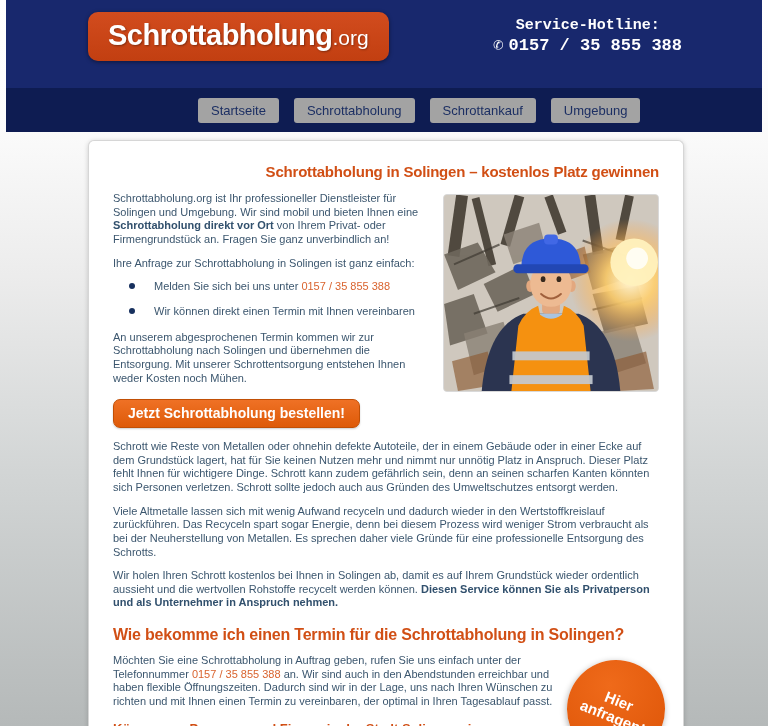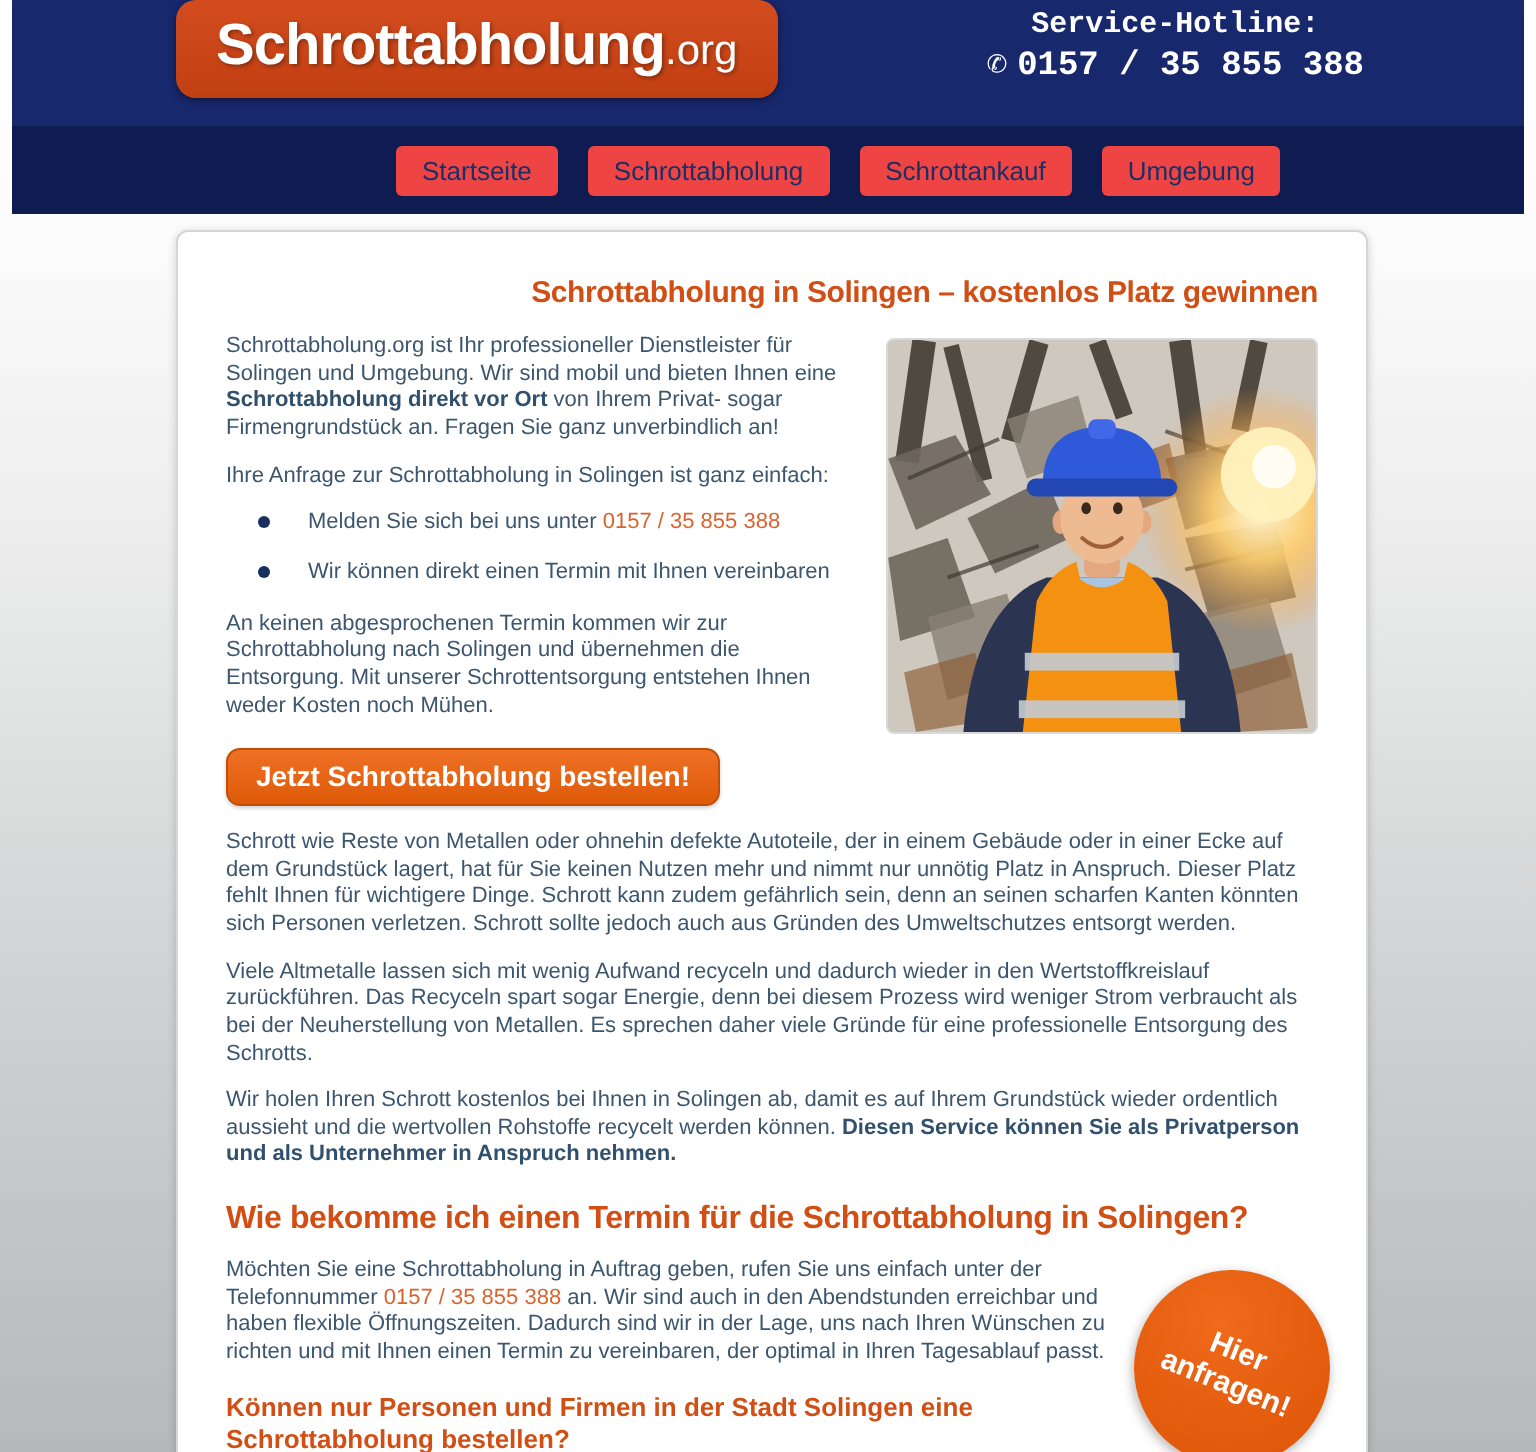--- a/index.html
+++ b/index.html
@@ -5,42 +5,42 @@
   * { margin:0; padding:0; box-sizing:border-box; }
   html,body { background:#9fa3a3; }
   .viewport {
     position:relative; width:768px; height:726px; overflow:hidden;
     margin:0 auto;
     background:linear-gradient(180deg,#ffffff 0%,#fcfcfc 16%,#ececec 38%,#d2d5d5 65%,#b5b9b9 100%);
     font-family:"Liberation Sans", sans-serif;
   }
   
   .topband {
-    margin:0 6px; height:63px; background:#18286d;
+    margin:0 6px; height:88px; background:#18286d;
     display:flex; align-items:center; justify-content:space-between;
     padding:0 80px 15px 82px;
   }
   .logo-box {
     background:linear-gradient(#d24c1e,#c23f11);
     border-radius:10px; padding:7px 20px 9px 20px;
     box-shadow:0 1px 4px rgba(0,0,0,.45);
     color:#fff; white-space:nowrap; cursor:pointer;
   }
   .logo-brand { font-size:29px; font-weight:bold; letter-spacing:-0.5px; text-shadow:1px 1px 2px rgba(0,0,0,.35); }
   .logo-tld { font-size:21px; font-weight:400; text-shadow:1px 1px 2px rgba(0,0,0,.3); }
   .hotline { color:#fff; text-align:center; line-height:1.3;font-family:Liberation Mono, monospace; }
   .hotline-label { font-size:15px; font-weight:bold; }
   .hotline-phone { font-size:17px; font-weight:bold; display:flex; align-items:center; gap:5px; justify-content:center; }
   .phone-icon { font-size:17px; font-weight:400; }
   .navband {
     margin:0 6px; height:44px; background:#0e1c52;
     display:flex; align-items:center; gap:15px; padding-left:192px;
   }
   .nav-btn {
-    background:#ef4444; color:#1c2f63; font-size:13px;
+    background:#a3a3a3; color:#1c2f63; font-size:13px;
     padding:5px 13px; border-radius:3px; border:none; cursor:pointer;
     font-family:"Liberation Sans", sans-serif; white-space:nowrap;
   }
   
   .card {
     position:relative; margin:8px 0 0 88px; width:596px; min-height:610px;
     background:#fff; border:1px solid #d6d6d6; border-bottom:none;
     border-radius:6px 6px 0 0; box-shadow:0 1px 5px rgba(0,0,0,.18);
     padding:20px 24px 0 24px;
   }
@@ -170,36 +170,36 @@
           <ellipse cx="116" cy="85" rx="2.4" ry="3" fill="#38291d"></ellipse>
           <path d="M95,78 Q100,75 105,78" stroke="#5d412c" stroke-width="2" fill="none"></path>
           <path d="M111,78 Q116,75 121,78" stroke="#5d412c" stroke-width="2" fill="none"></path>
           <path d="M78,74 Q78,44 108,44 Q138,44 138,74 Z" fill="#2e59d8"></path>
           <rect x="101" y="40" width="14" height="10" rx="4" fill="#4168e6"></rect>
           <rect x="70" y="70" width="76" height="9" rx="4.5" fill="#2247b4"></rect>
         </g>
       </svg>
     </div>
 
-    <p><span>Schrottabholung.org ist Ihr professioneller Dienstleister für Solingen und Umgebung. Wir sind mobil und bieten Ihnen eine </span><span class="b-navy">Schrottabholung direkt vor Ort</span><span> von Ihrem Privat- sogar Firmengrundstück an. Fragen Sie ganz unverbindlich an!</span></p>
+    <p><span>Schrottabholung.org ist Ihr professioneller Dienstleister für Solingen und Umgebung. Wir sind mobil und bieten Ihnen eine </span><span class="b-navy">Schrottabholung direkt vor Ort</span><span> von Ihrem Privat- oder Firmengrundstück an. Fragen Sie ganz unverbindlich an!</span></p>
 
     <p>Ihre Anfrage zur Schrottabholung in Solingen ist ganz einfach:</p>
 
     <ul class="steps">
       <li>
         <span class="dot"></span>
         <span><span>Melden Sie sich bei uns unter </span><span class="phone-inline">0157 / 35 855 388</span></span>
       </li>
       <li>
         <span class="dot"></span>
         <span>Wir können direkt einen Termin mit Ihnen vereinbaren</span>
       </li>
     </ul>
 
-    <p>An keinen abgesprochenen Termin kommen wir zur Schrottabholung nach Solingen und übernehmen die Entsorgung. Mit unserer Schrottentsorgung entstehen Ihnen weder Kosten noch Mühen.</p>
+    <p>An unserem abgesprochenen Termin kommen wir zur Schrottabholung nach Solingen und übernehmen die Entsorgung. Mit unserer Schrottentsorgung entstehen Ihnen weder Kosten noch Mühen.</p>
 
     <button class="cta-btn">Jetzt Schrottabholung bestellen!</button>
 
     <p>Schrott wie Reste von Metallen oder ohnehin defekte Autoteile, der in einem Gebäude oder in einer Ecke auf dem Grundstück lagert, hat für Sie keinen Nutzen mehr und nimmt nur unnötig Platz in Anspruch. Dieser Platz fehlt Ihnen für wichtigere Dinge. Schrott kann zudem gefährlich sein, denn an seinen scharfen Kanten könnten sich Personen verletzen. Schrott sollte jedoch auch aus Gründen des Umweltschutzes entsorgt werden.</p>
 
     <p>Viele Altmetalle lassen sich mit wenig Aufwand recyceln und dadurch wieder in den Wertstoffkreislauf zurückführen. Das Recyceln spart sogar Energie, denn bei diesem Prozess wird weniger Strom verbraucht als bei der Neuherstellung von Metallen. Es sprechen daher viele Gründe für eine professionelle Entsorgung des Schrotts.</p>
 
     <p><span>Wir holen Ihren Schrott kostenlos bei Ihnen in Solingen ab, damit es auf Ihrem Grundstück wieder ordentlich aussieht und die wertvollen Rohstoffe recycelt werden können. </span><span class="b-navy">Diesen Service können Sie als Privatperson und als Unternehmer in Anspruch nehmen.</span></p>
 
     <div class="termin-section">

